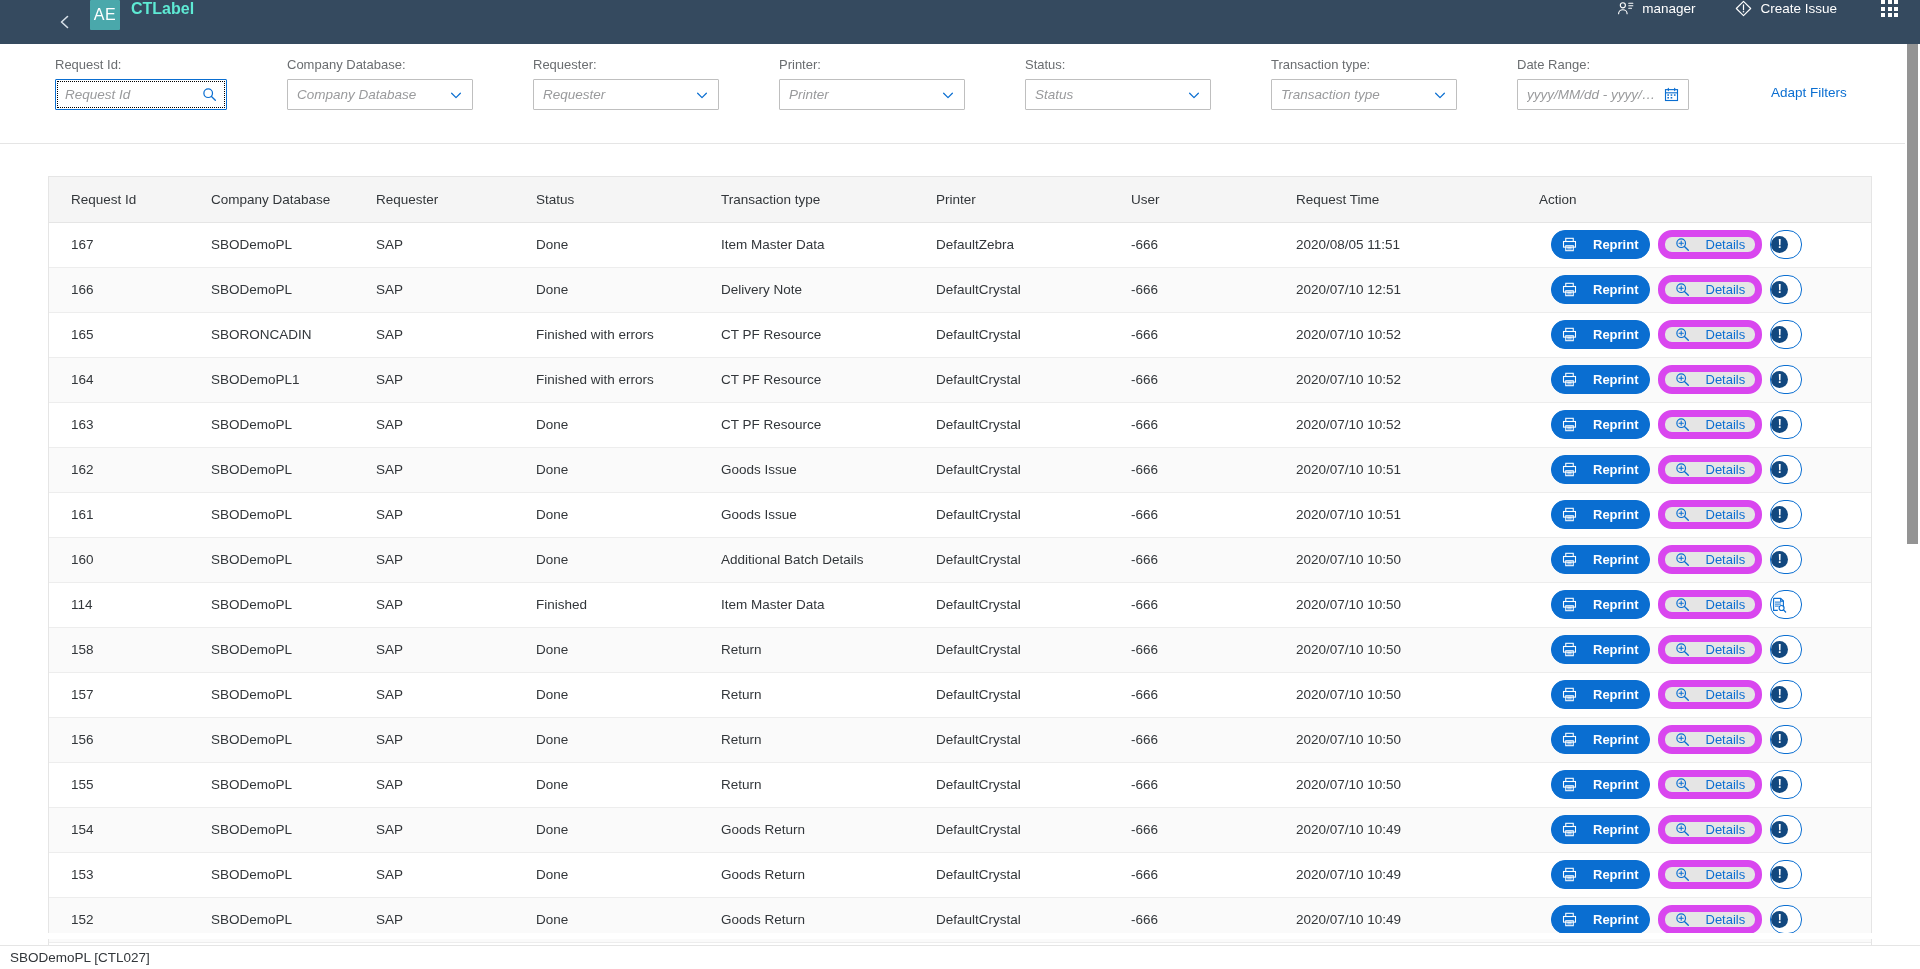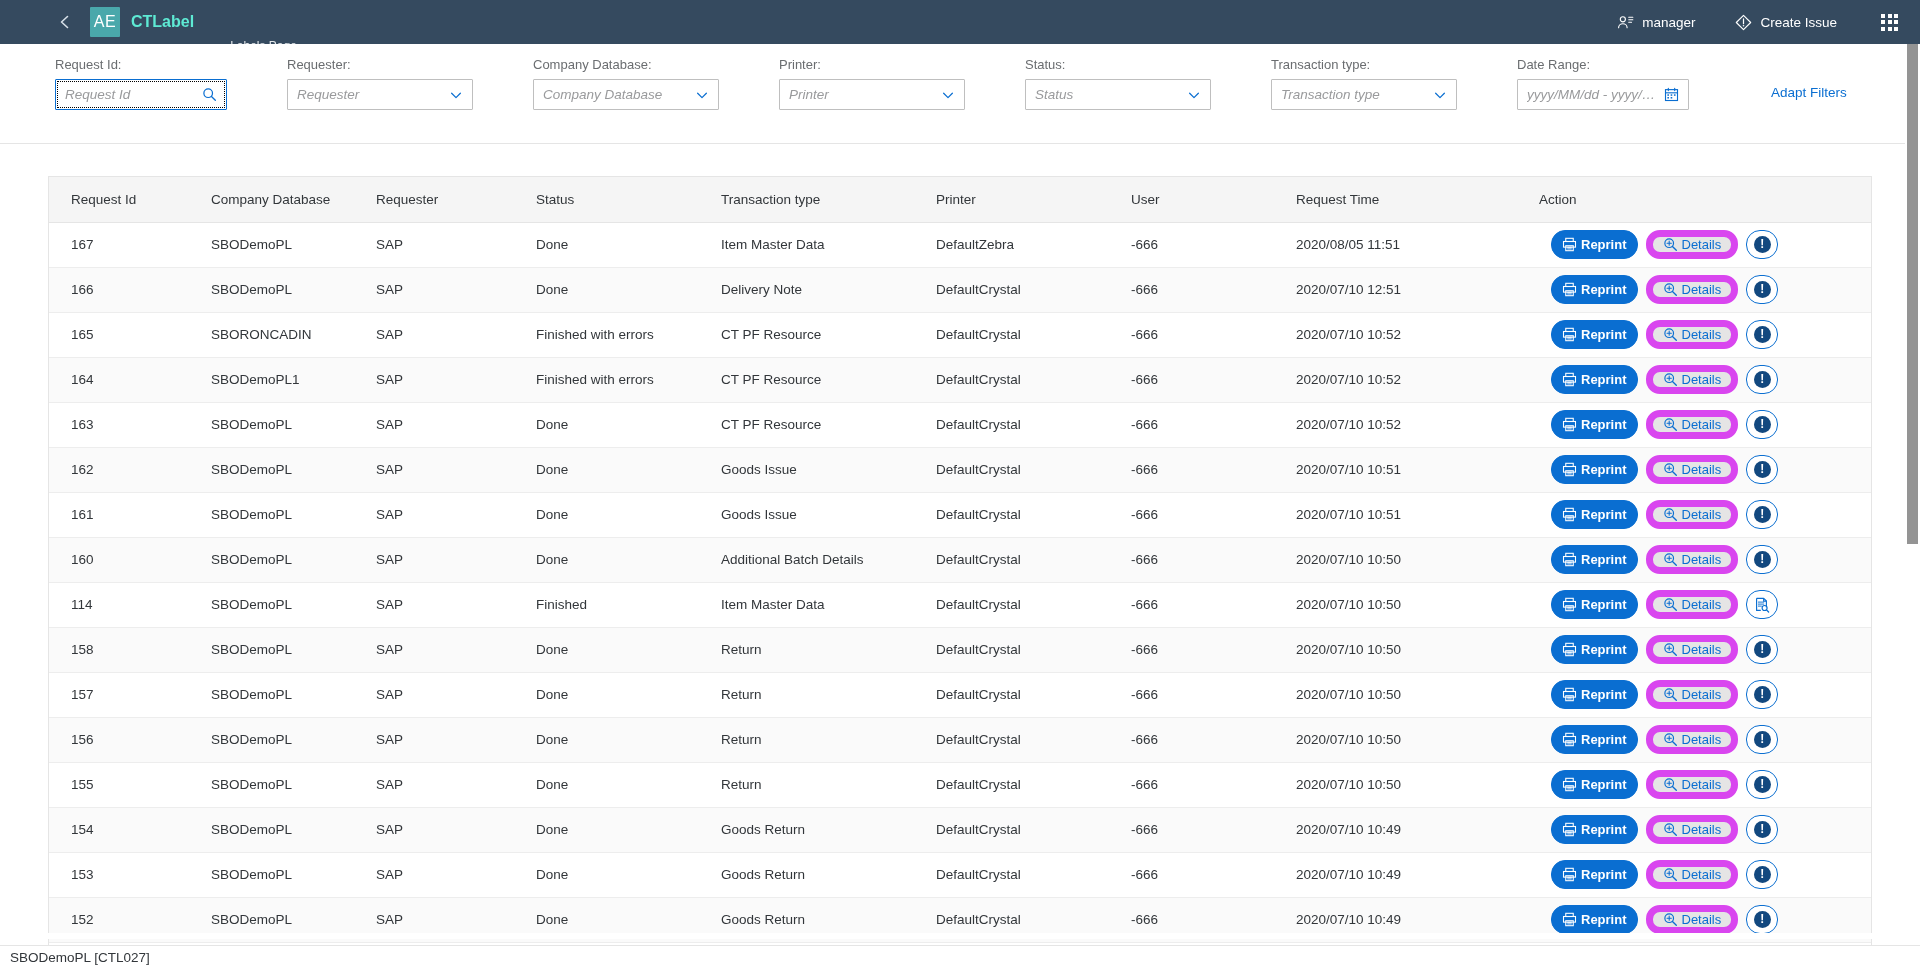--- a/index.html
+++ b/index.html
@@ -9,21 +9,21 @@
     background: #ffffff;
     overflow: hidden;
   }
 
   
   #app { position: relative; width: 1920px; height: 969px; background: #ffffff; }
 
   
   .topbar {
     height: 44px; background: #354a5f; color: #ffffff;
-    display: flex; align-items: center; padding: 0 22px 0 52px;
+    display: flex; align-items: flex-start; padding: 0 22px 0 52px;
     position: relative;
   }
   .back-chevron {
     position: absolute; left: 55px; top: 50%; transform: translateY(-50%);
     width: 20px; height: 20px; cursor: pointer;
     display: flex; align-items: center; justify-content: center;
   }
   .logo-tile {
     width: 30px; height: 30px; background: #4aa8ab; color: #ffffff;
     display: flex; align-items: center; justify-content: center;
@@ -98,22 +98,22 @@
   .c-user   { width: 165px; }
   .c-time   { width: 255px; }
   .c-action { width: auto; }
   thead th.c-id { padding-left: 22px; }
   thead th.c-action { text-align: left; padding-left: 0; }
 
   
   .actions { display: flex; align-items: center; gap: 8px; }
   .btn {
     height: 29px; border-radius: 14px; font-size: 13px;
-    display: inline-flex; align-items: center; justify-content: center;
-    gap: 4px; cursor: pointer; padding: 0 10px; white-space: nowrap;
+    display: inline-flex; align-items: center; justify-content: flex-start;
+    gap: 16px; cursor: pointer; padding: 0 10px; white-space: nowrap;
   }
   .btn-primary { background: #0a6ed1; color: #ffffff; border: 1px solid #0a6ed1; font-weight: bold; min-width: 86px; }
   .btn-ghost { background: #e5e5e5; color: #0a6ed1; border: 7px solid #d946ef; min-width: 86px; }
   .btn-icon { background: #ffffff; color: #0a6ed1; border: 1px solid #0a6ed1; width: 32px; padding: 0; }
   .info-dot {
     width: 17px; height: 17px; border-radius: 50%; background: #12487f;
     color: #ffffff; font-size: 12px; font-weight: bold; line-height: 17px;
     text-align: center; display: block;
   }
 
@@ -202,35 +202,35 @@
           <span class="ic">
             <svg width="15" height="15" viewBox="0 0 16 16">
                 <circle cx="6.6" cy="6.6" r="4.6" fill="none" stroke="#0a6ed1" stroke-width="1.3"></circle>
                 <path d="M10.1 10.1 L14.2 14.2" stroke="#0a6ed1" stroke-width="1.4" stroke-linecap="round"></path>
               </svg>
           </span>
         </div>
       </div>
 
       <div class="filter-group">
-        <label class="filter-label">Requester:</label>
+        <label class="filter-label">Company Database:</label>
         <div class="ctl w-std">
-          <span class="ph">Requester</span>
+          <span class="ph">Company Database</span>
           <span class="ic">
             <svg width="14" height="14" viewBox="0 0 16 16">
                 <path d="M3 6 L8 11 L13 6" fill="none" stroke="#0a6ed1" stroke-width="1.4" stroke-linecap="round" stroke-linejoin="round"></path>
               </svg>
           </span>
         </div>
       </div>
 
       <div class="filter-group">
-        <label class="filter-label">Company Database:</label>
+        <label class="filter-label">Requester:</label>
         <div class="ctl w-std">
-          <span class="ph">Company Database</span>
+          <span class="ph">Requester</span>
           <span class="ic">
             <svg width="14" height="14" viewBox="0 0 16 16">
                 <path d="M3 6 L8 11 L13 6" fill="none" stroke="#0a6ed1" stroke-width="1.4" stroke-linecap="round" stroke-linejoin="round"></path>
               </svg>
           </span>
         </div>
       </div>
 
       <div class="filter-group">
         <label class="filter-label">Printer:</label>

